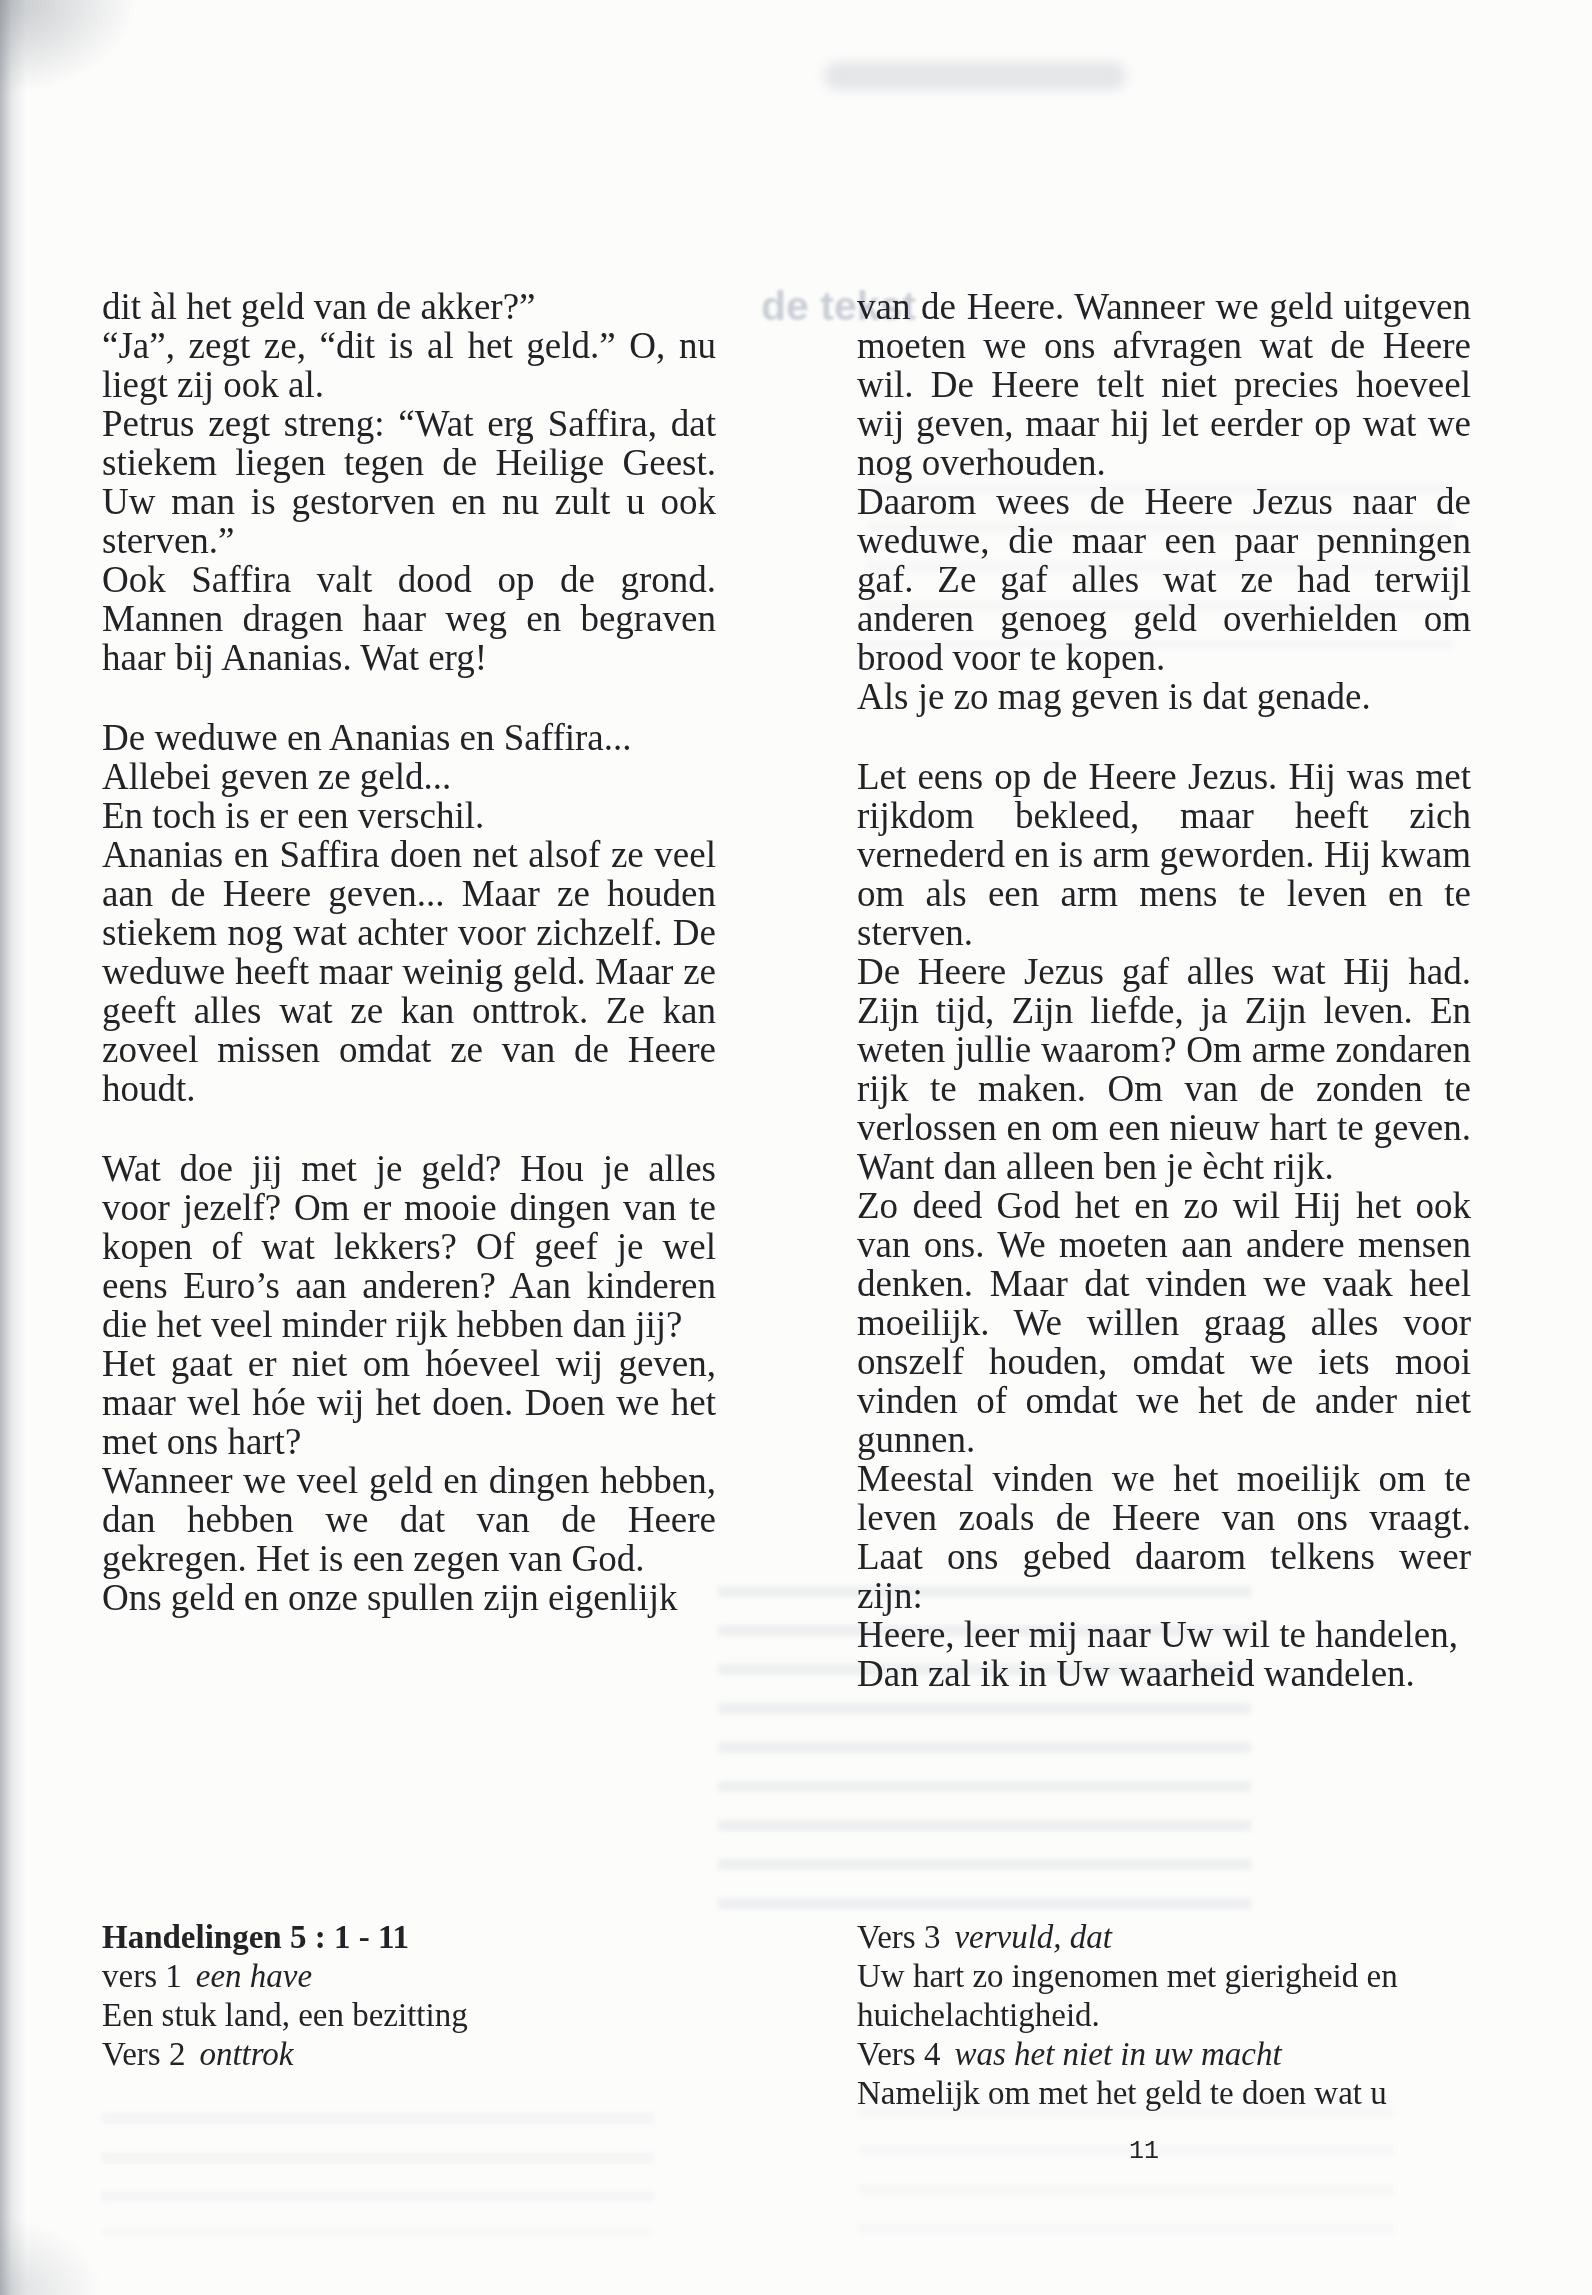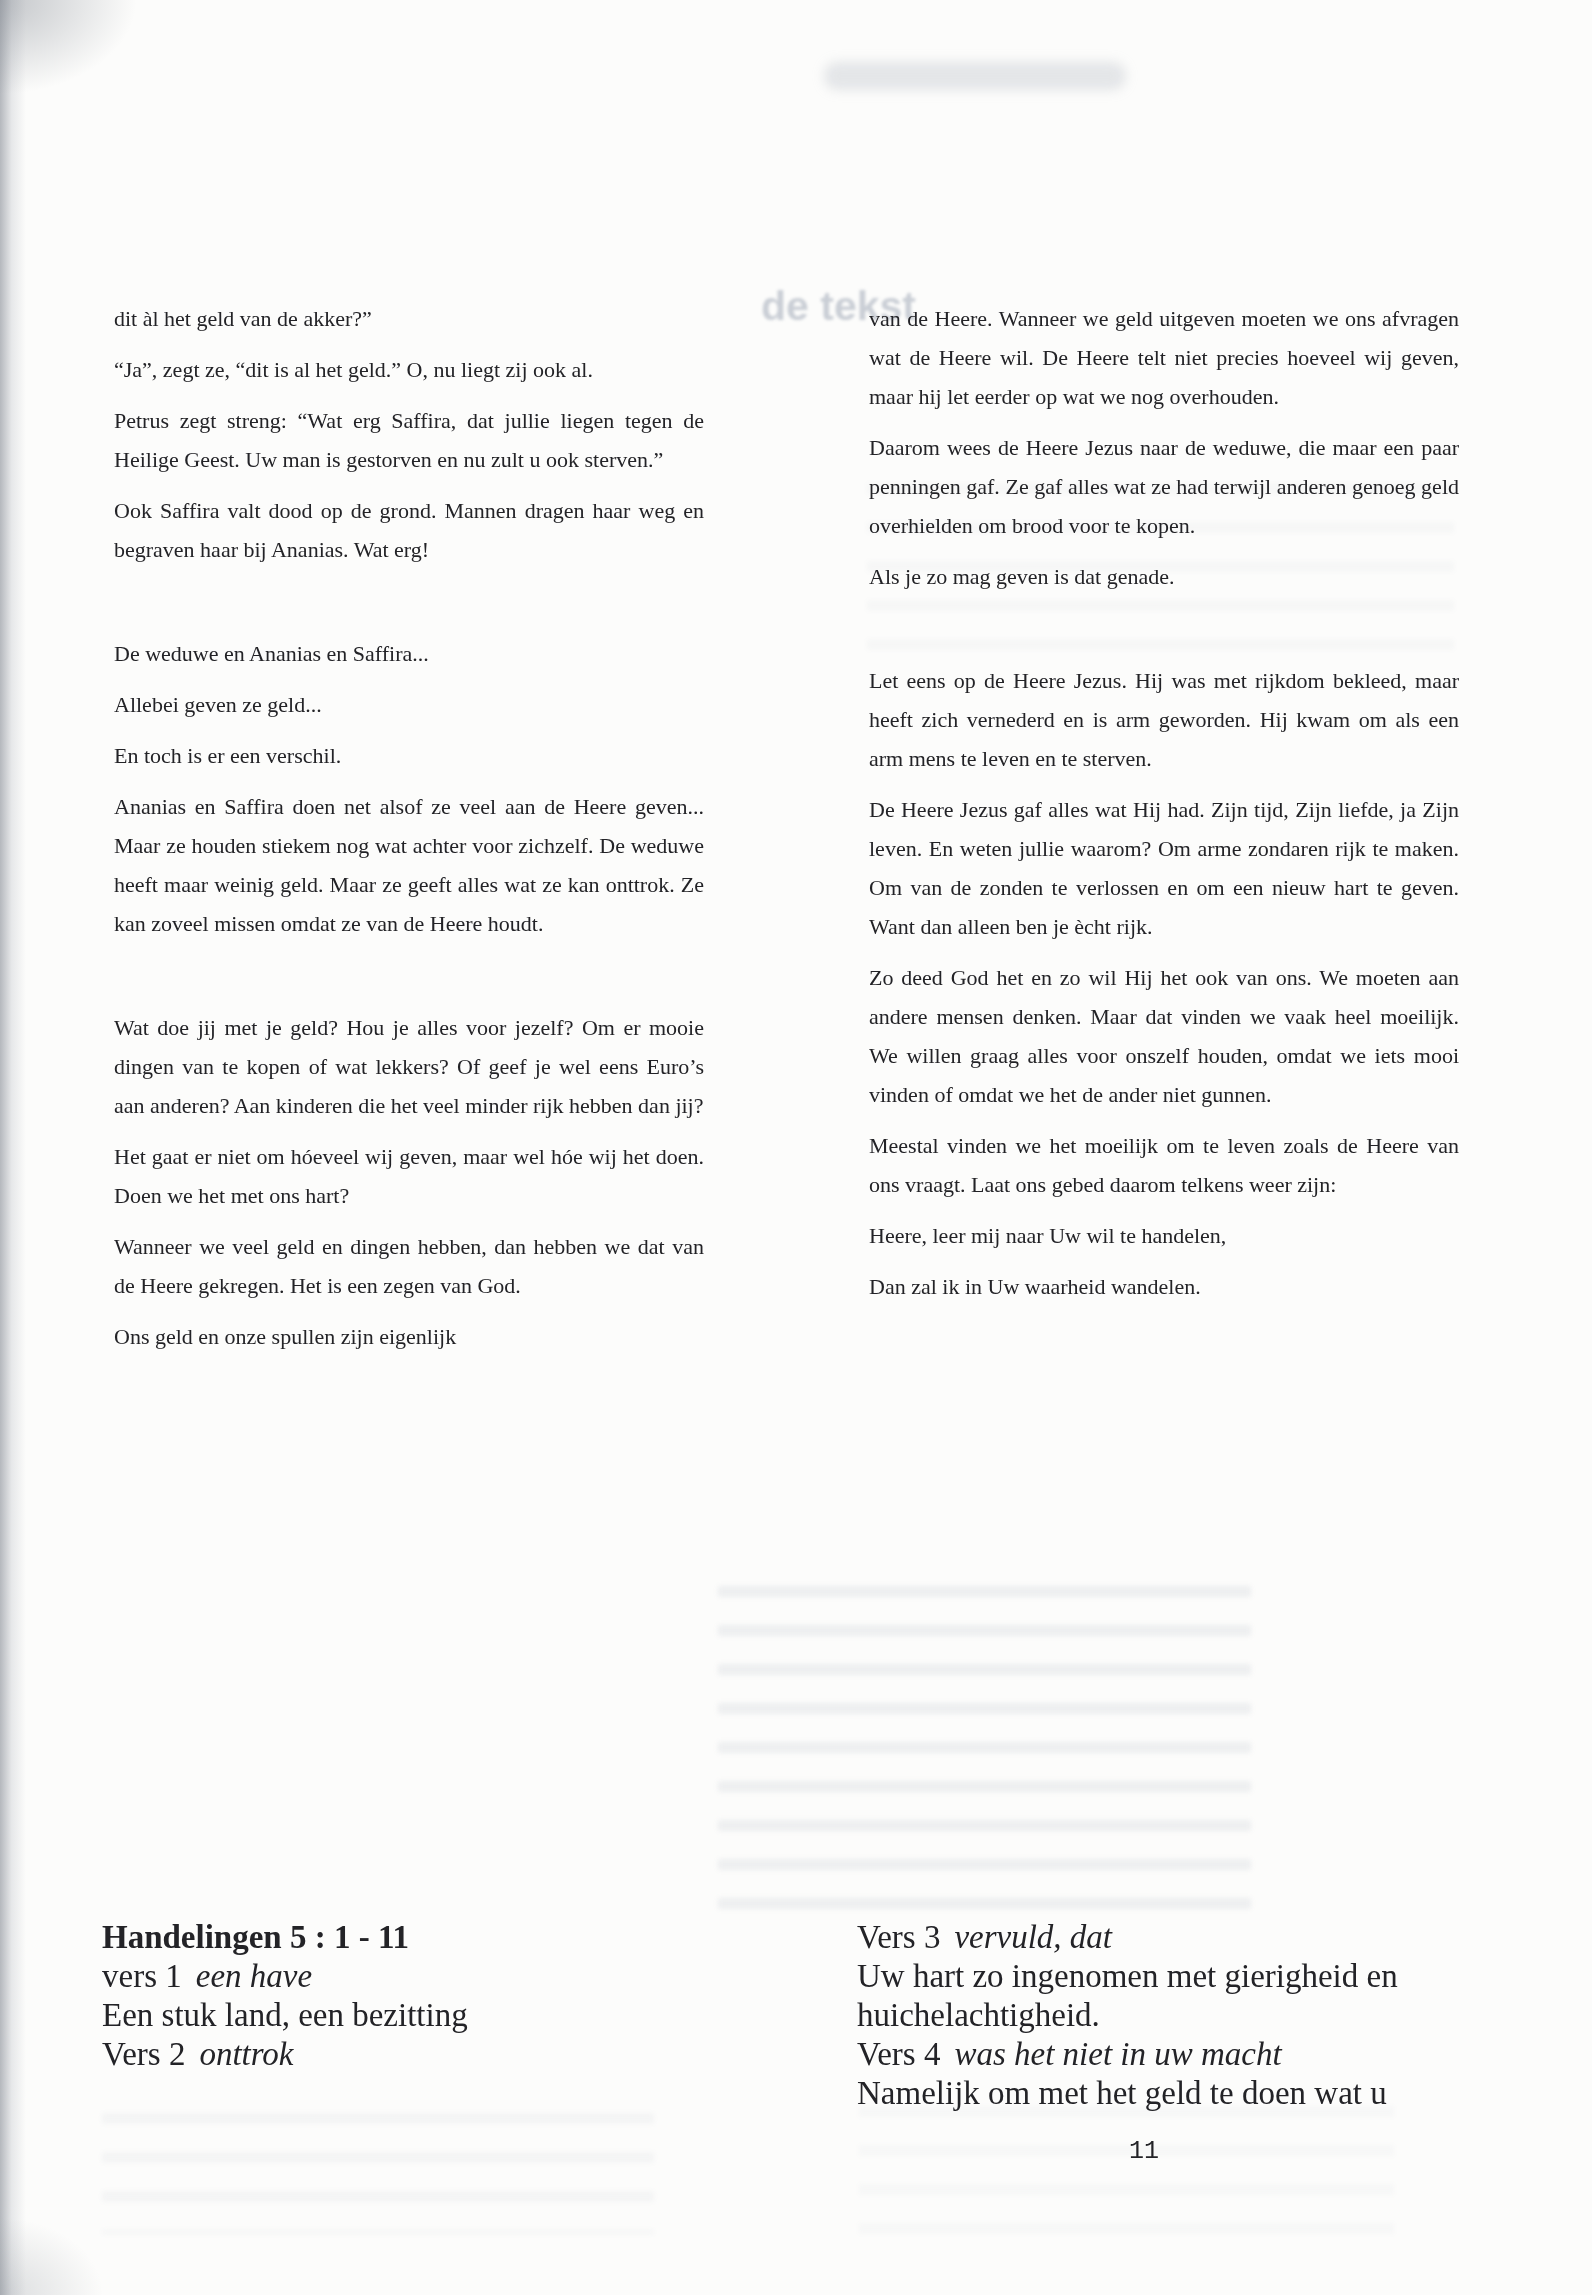--- a/index.html
+++ b/index.html
@@ -76,22 +76,22 @@
   }
   
   .col {
     position: absolute;
     width: 614px;
     z-index: 1;
   }
   .col-left  { left: 102px; top: 287px; }
   .col-right { left: 857px; top: 287px; }
   .col p {
-    margin: 12px;
-    font-size: 22px;
+    margin: 0;
+    font-size: 37px;
     line-height: 39px;
     text-align: justify;
     font-family: Liberation Serif, serif;
   }
   .vgap { height: 41px; }
   
   .notes {
     position: absolute;
     width: 614px;
     z-index: 1;
@@ -130,21 +130,21 @@
 
   <div class="ghost-heading">de tekst</div>
   <div class="ghost-block ghost-1"></div>
   <div class="ghost-block ghost-2"></div>
   <div class="ghost-block ghost-3"></div>
   <div class="ghost-block ghost-4"></div>
 
   <div class="col col-left">
     <p>dit àl het geld van de akker?”</p>
     <p>“Ja”, zegt ze, “dit is al het geld.” O, nu liegt zij ook al.</p>
-    <p>Petrus zegt streng: “Wat erg Saffira, dat jullie liegen tegen de Heilige Geest. Uw man is gestorven en nu zult u ook sterven.”</p>
+    <p>Petrus zegt streng: “Wat erg Saffira, dat stiekem liegen tegen de Heilige Geest. Uw man is gestorven en nu zult u ook sterven.”</p>
     <p>Ook Saffira valt dood op de grond. Mannen dragen haar weg en begraven haar bij Ananias. Wat erg!</p>
     <div class="vgap"></div>
     <p>De weduwe en Ananias en Saffira...</p>
     <p>Allebei geven ze geld...</p>
     <p>En toch is er een verschil.</p>
     <p>Ananias en Saffira doen net alsof ze veel aan de Heere geven... Maar ze houden stiekem nog wat achter voor zichzelf. De weduwe heeft maar weinig geld. Maar ze geeft alles wat ze kan onttrok. Ze kan zoveel missen omdat ze van de Heere houdt.</p>
     <div class="vgap"></div>
     <p>Wat doe jij met je geld? Hou je alles voor jezelf? Om er mooie dingen van te kopen of wat lekkers? Of geef je wel eens Euro’s aan anderen? Aan kinderen die het veel minder rijk hebben dan jij?</p>
     <p>Het gaat er niet om hóeveel wij geven, maar wel hóe wij het doen. Doen we het met ons hart?</p>
     <p>Wanneer we veel geld en dingen hebben, dan hebben we dat van de Heere gekregen. Het is een zegen van God.</p>

